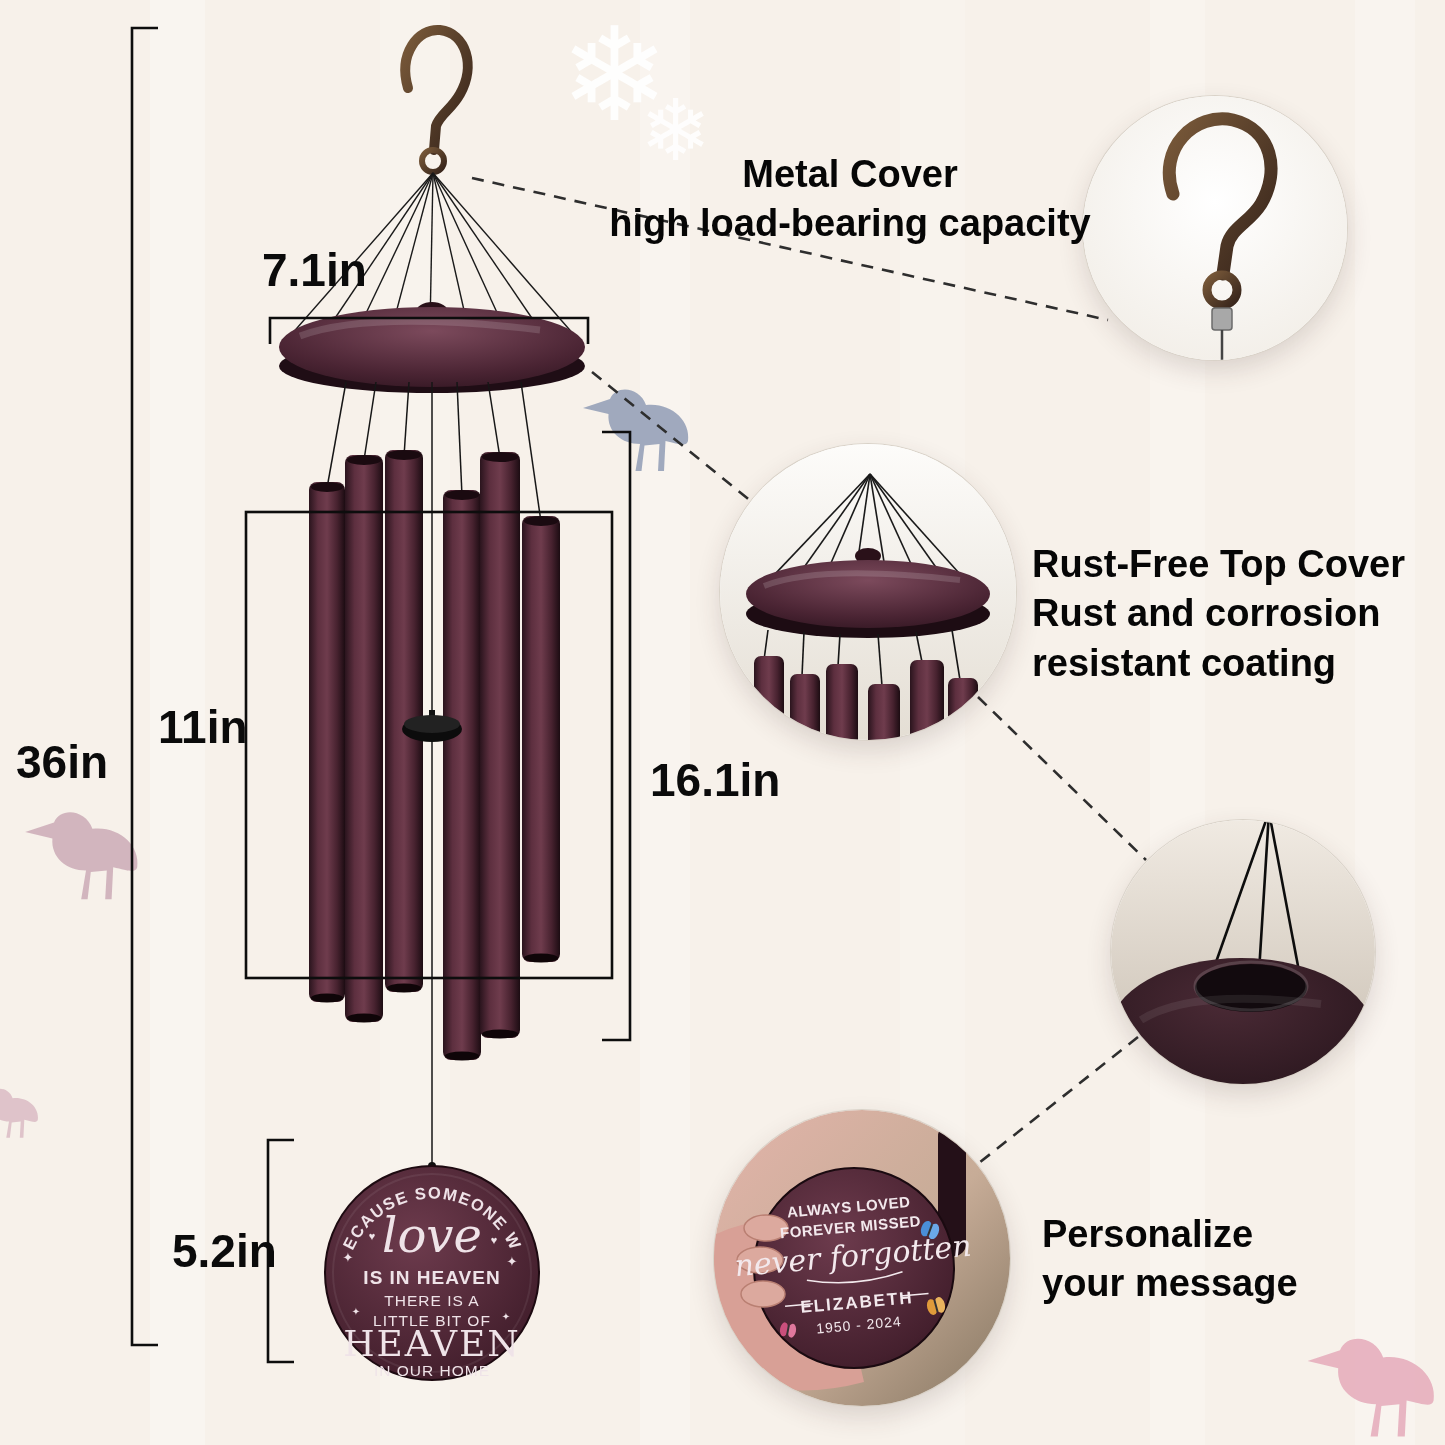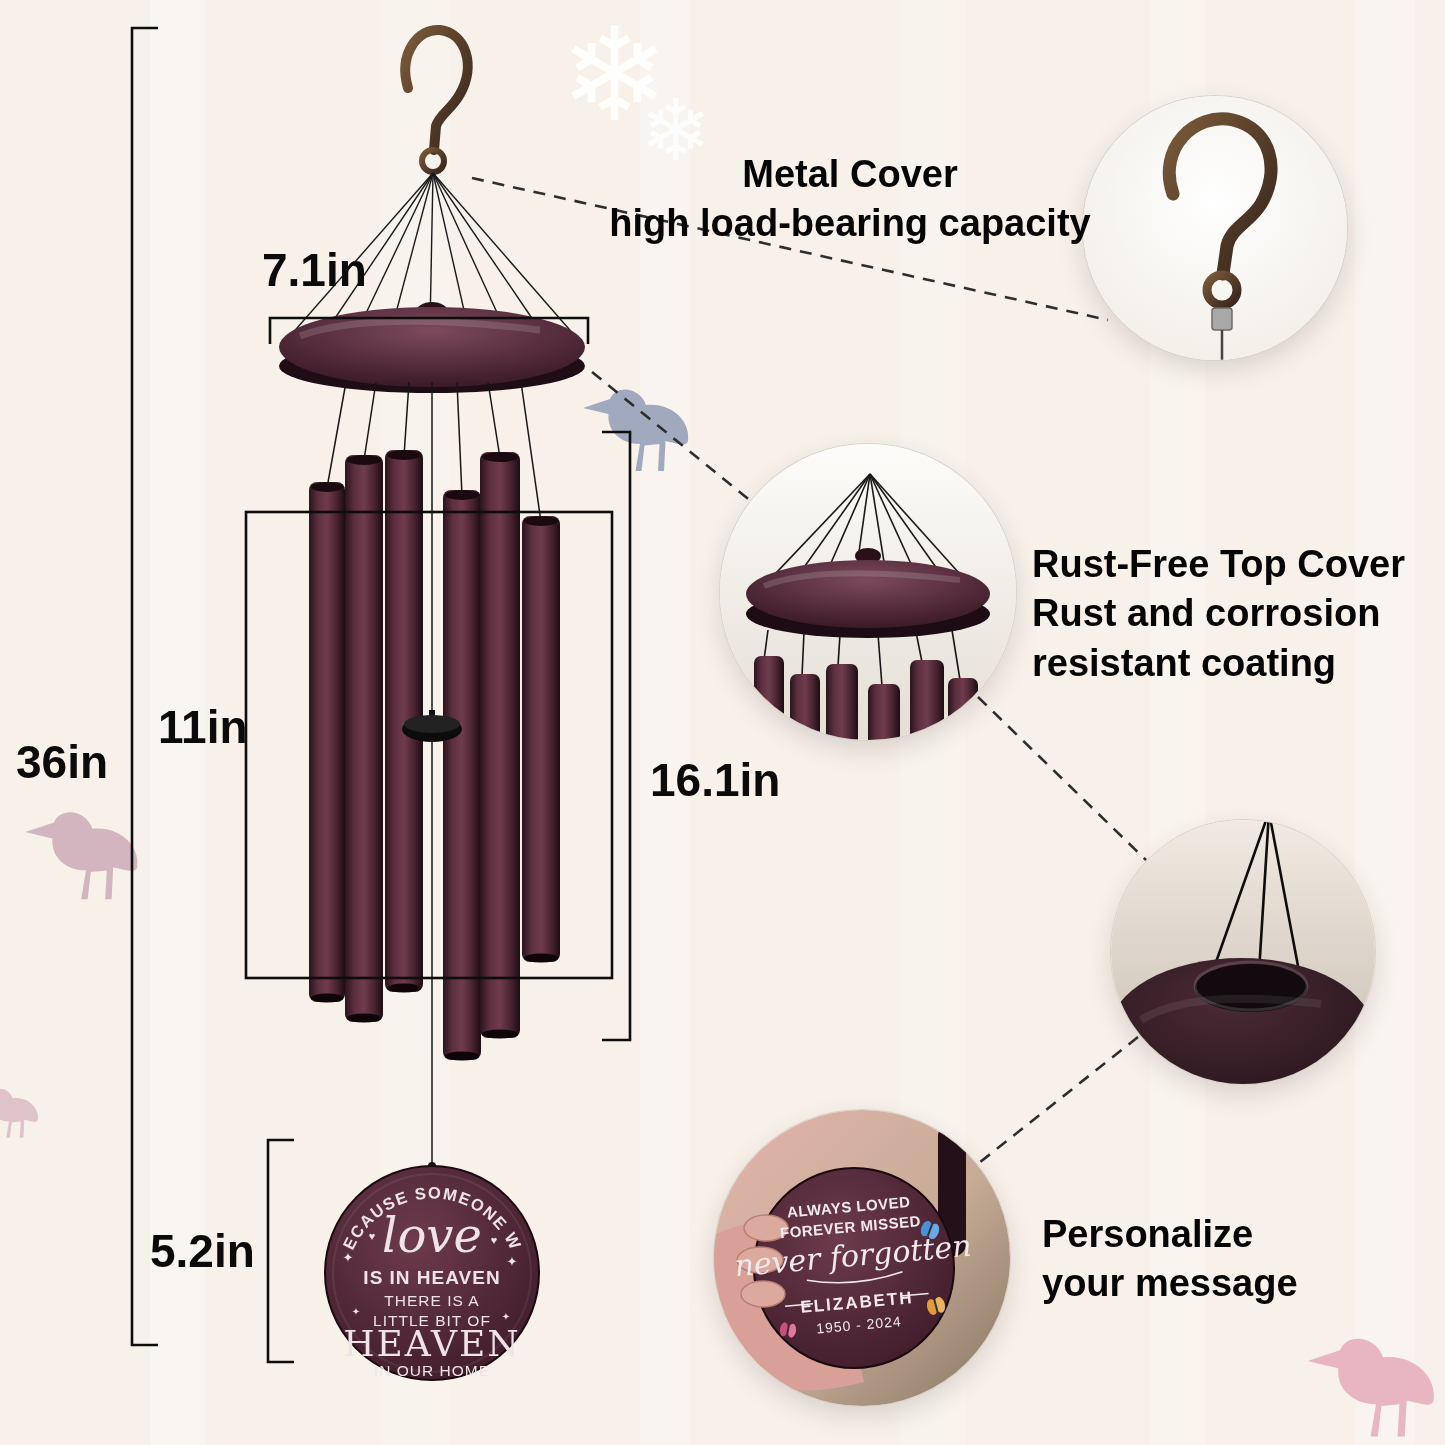--- a/index.html
+++ b/index.html
@@ -196,21 +196,21 @@
       <line x1="592" y1="372" x2="752" y2="502"></line>
       <line x1="978" y1="697" x2="1146" y2="860"></line>
       <line x1="1138" y1="1037" x2="979" y2="1163"></line>
     </g>
   </svg>
 
   <div class="dim-label" style="left:16px; top:735px;">36in</div>
   <div class="dim-label" style="left:262px; top:243px;">7.1in</div>
   <div class="dim-label" style="left:158px; top:700px;">11in</div>
   <div class="dim-label" style="left:650px; top:740px;margin-top:13px;">16.1in</div>
-  <div class="dim-label" style="left:150px; top:1224px;">5.2in</div>
+  <div class="dim-label" style="left:172px; top:1224px;">5.2in</div>
 
   <div class="callout" style="left:1083px; top:96px; width:264px; height:264px;">
     <svg width="264" height="264" viewBox="0 0 264 264">
       <defs>
         <radialGradient id="c1bg" cx="0.5" cy="0.4" r="0.8">
           <stop offset="0" stop-color="#ffffff"></stop>
           <stop offset="1" stop-color="#efeae2"></stop>
         </radialGradient>
       </defs>
       <rect width="264" height="264" fill="url(#c1bg)"></rect>

